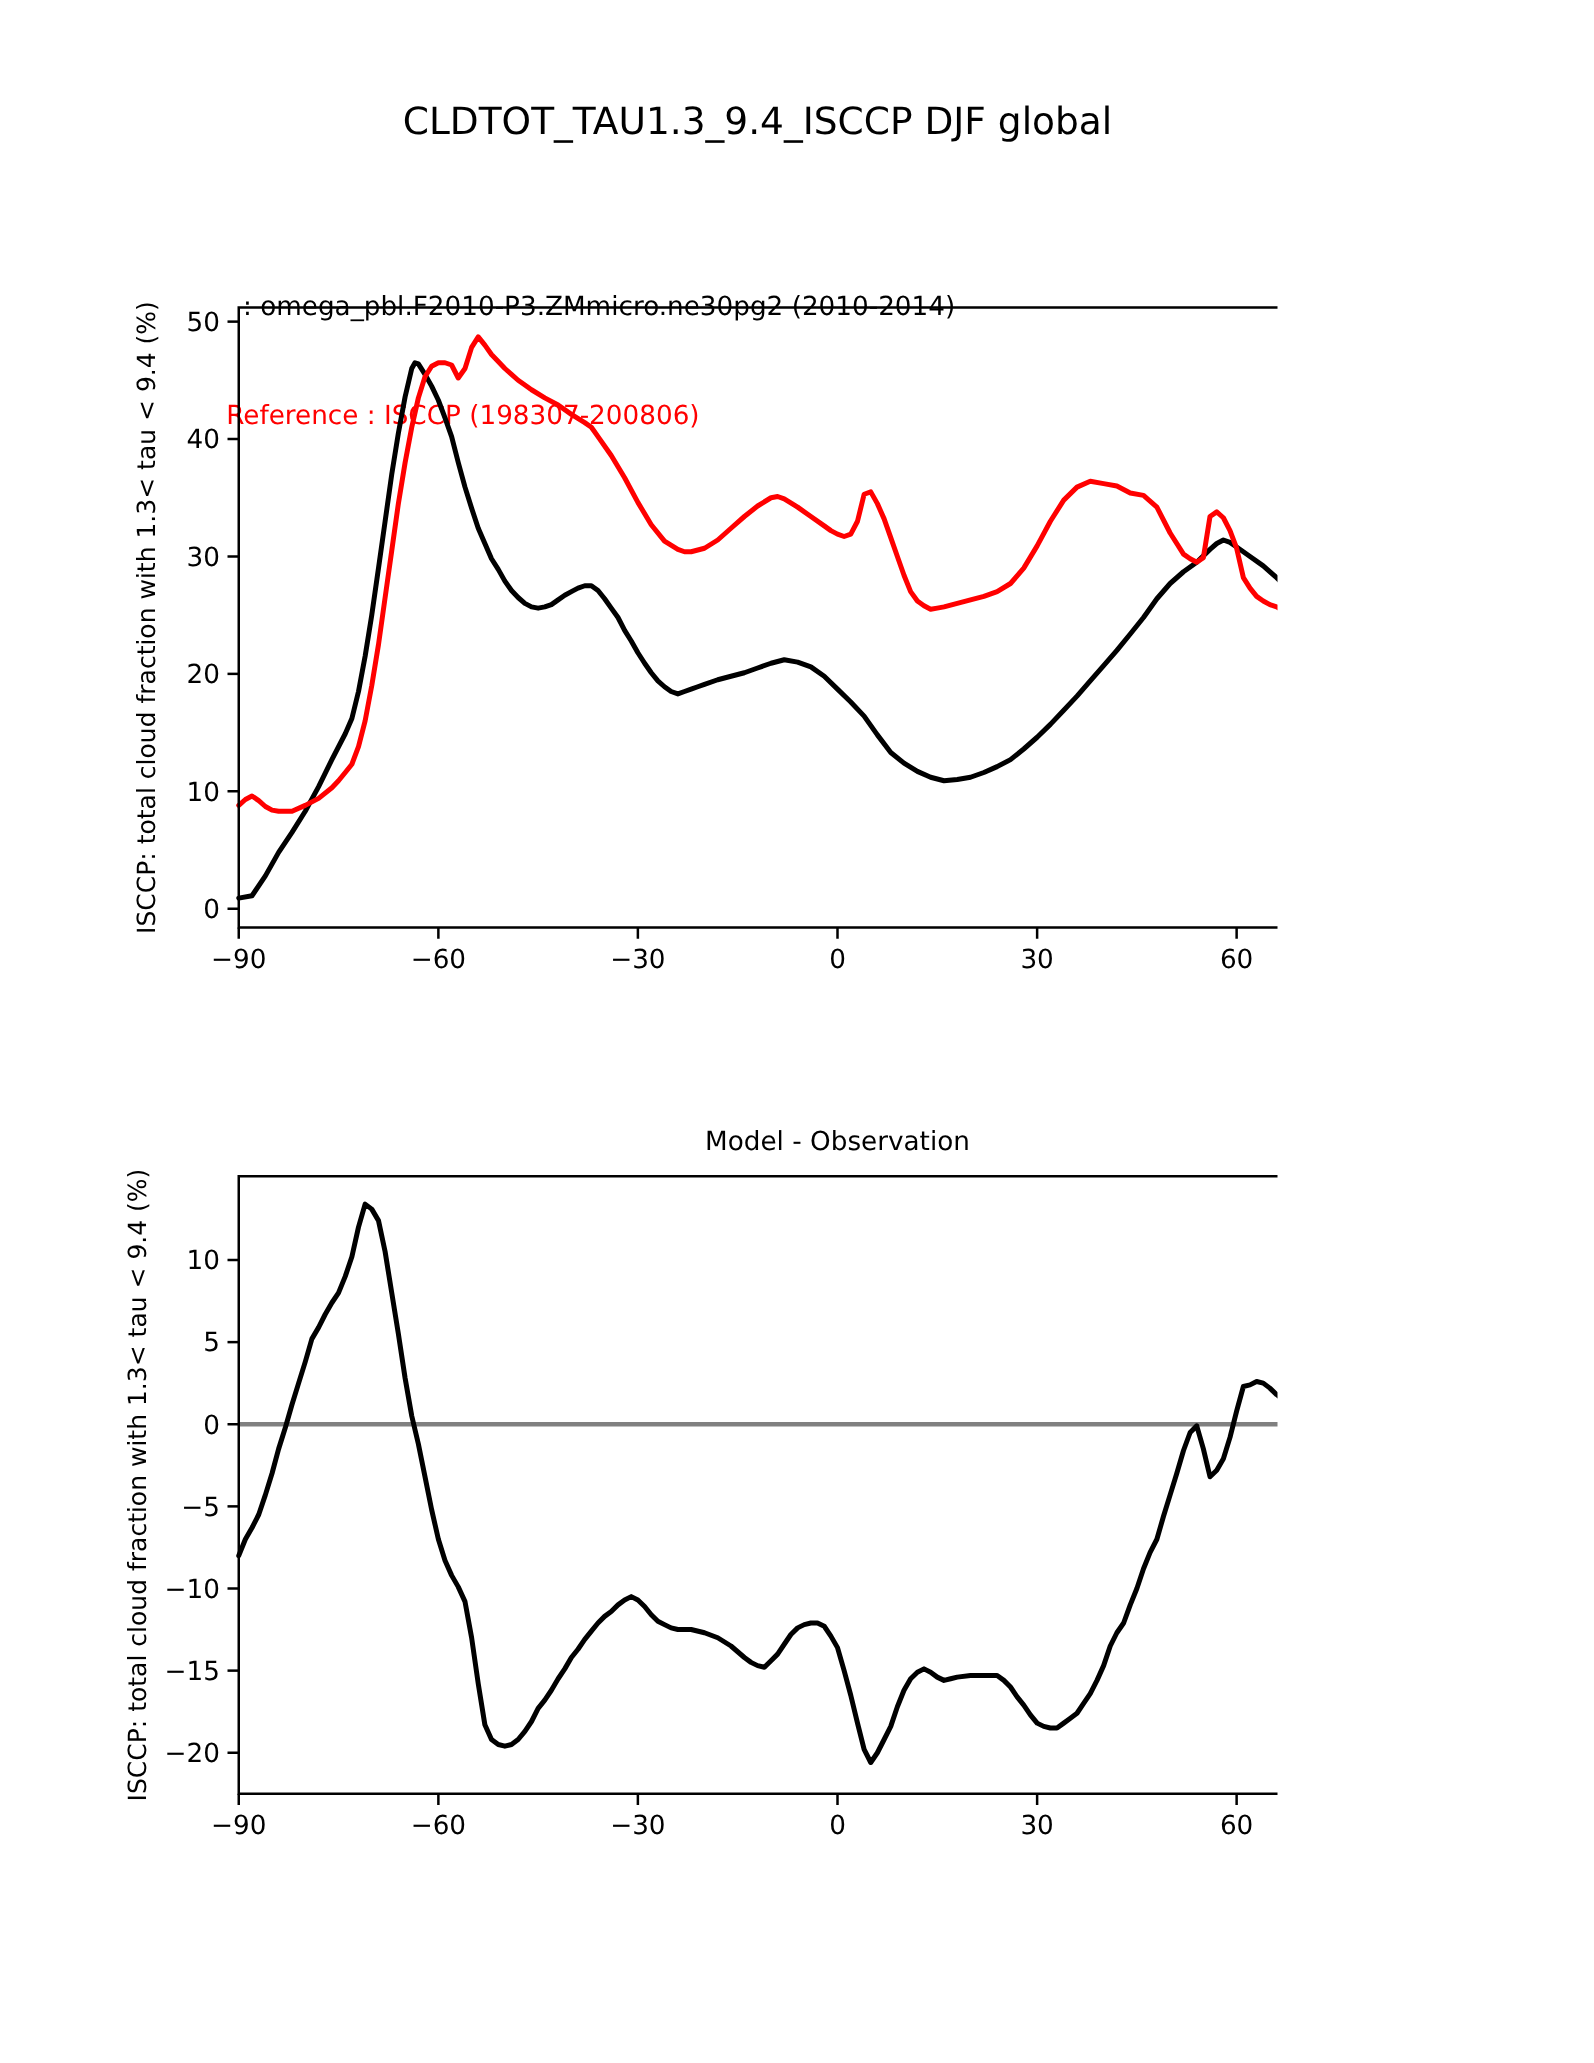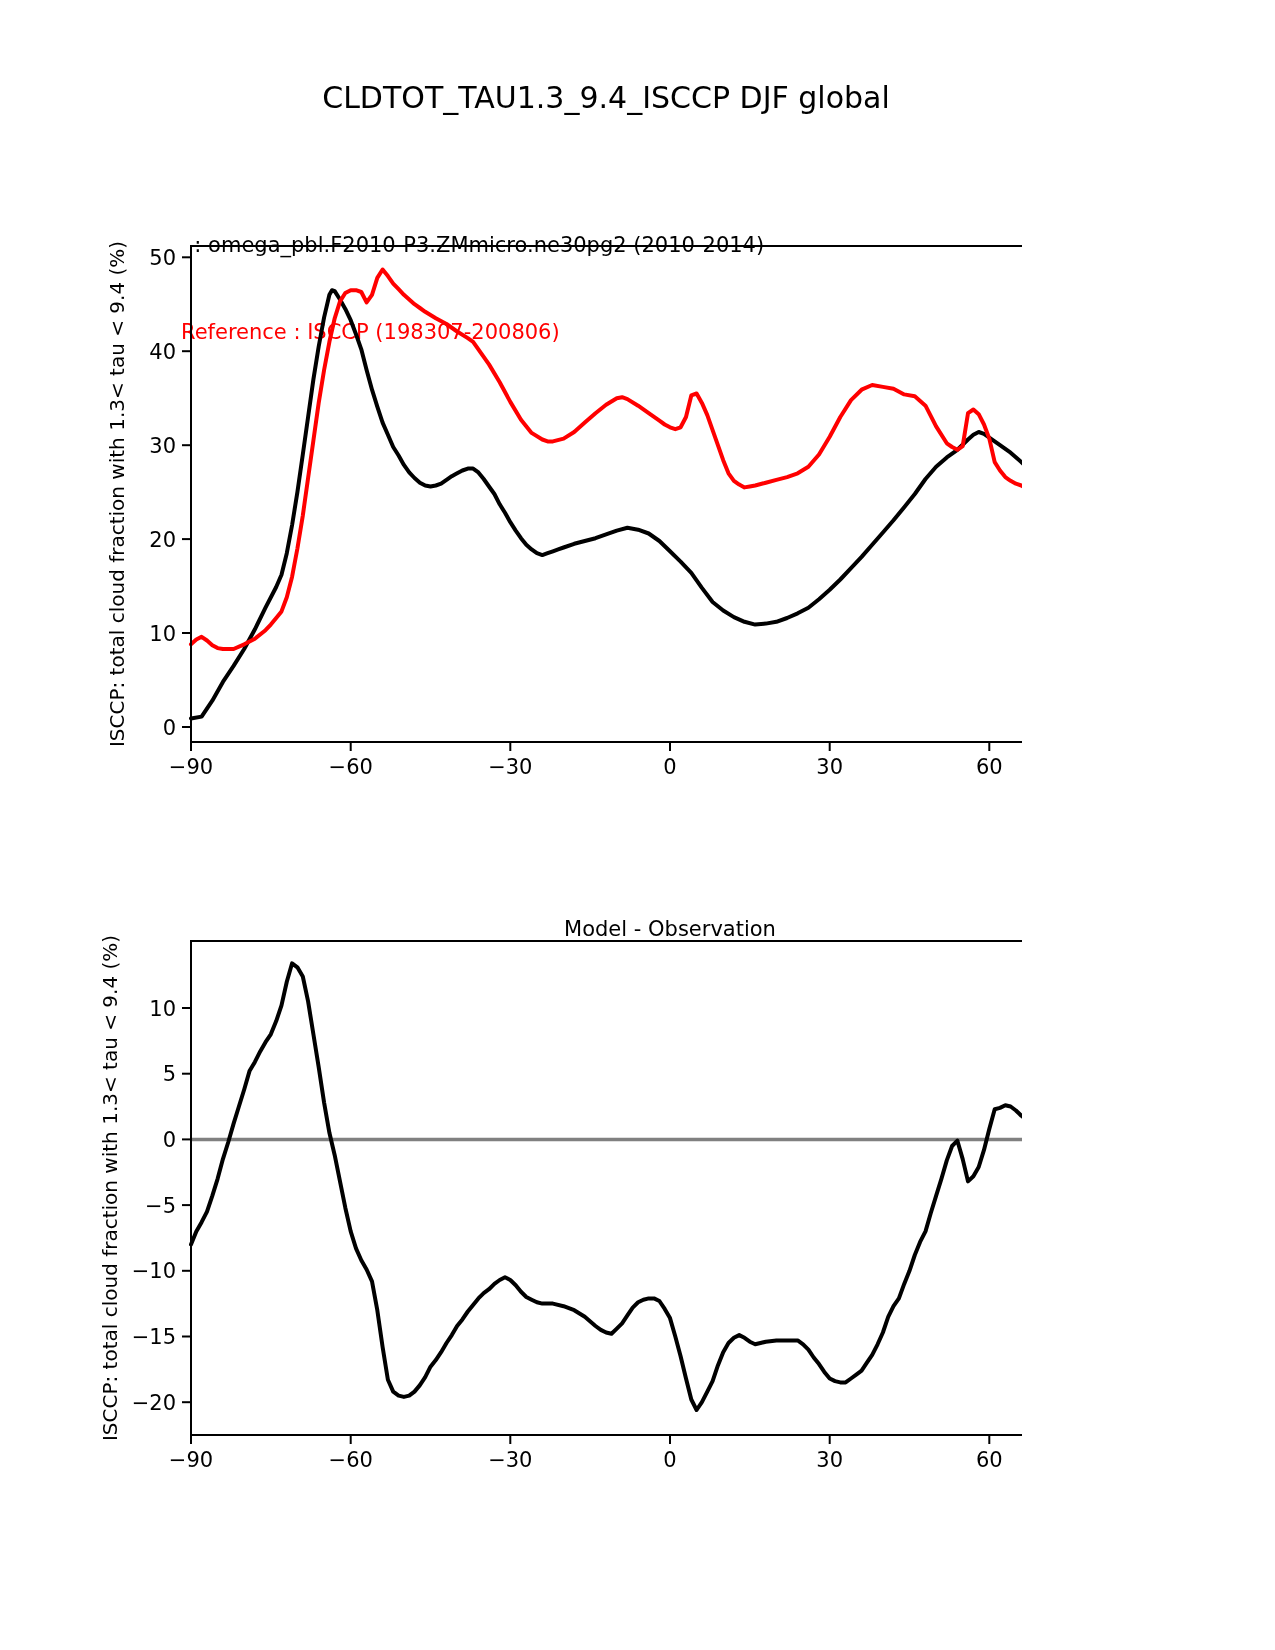--- a/index.html
+++ b/index.html
@@ -2,21 +2,21 @@
 <html><head>
 <meta charset="utf-8">
 <style>
   html,body{margin:0;padding:0;background:#ffffff;}
   .figure{position:relative;width:1022px;height:1650px;background:#ffffff;
           font-family:"DejaVu Sans","Liberation Sans",sans-serif;color:#000;overflow:hidden;}
   .fig-title{position:absolute;left:0;top:80px;width:1212px;text-align:center;
              font-size:30px;letter-spacing:0px;}
   .legend{position:absolute;left:181px;top:173px;font-size:21px;line-height:29px;white-space:pre;}
   .legend-line{display:block;}
-  .subtitle{position:absolute;left:191px;top:901px;width:958px;text-align:center;font-size:21px;margin-top:16px;}
+  .subtitle{position:absolute;left:191px;top:901px;width:958px;text-align:center;font-size:21px;}
   .ylabel{position:absolute;white-space:nowrap;font-size:20px;
           transform:translate(-50%,-50%) rotate(-90deg);}
   #ylabel-top{left:117px;top:494px;}
   #ylabel-bottom{left:110px;top:1188px;}
   .chart{position:absolute;}
   #chart-top{left:191px;top:246px;width:958px;height:496px;}
   #chart-bottom{left:191px;top:941px;width:958px;height:494px;}
   .chart svg{overflow:visible;display:block;}
   .chart svg text{font-family:"DejaVu Sans","Liberation Sans",sans-serif;font-size:21px;fill:#000;}
 </style>

